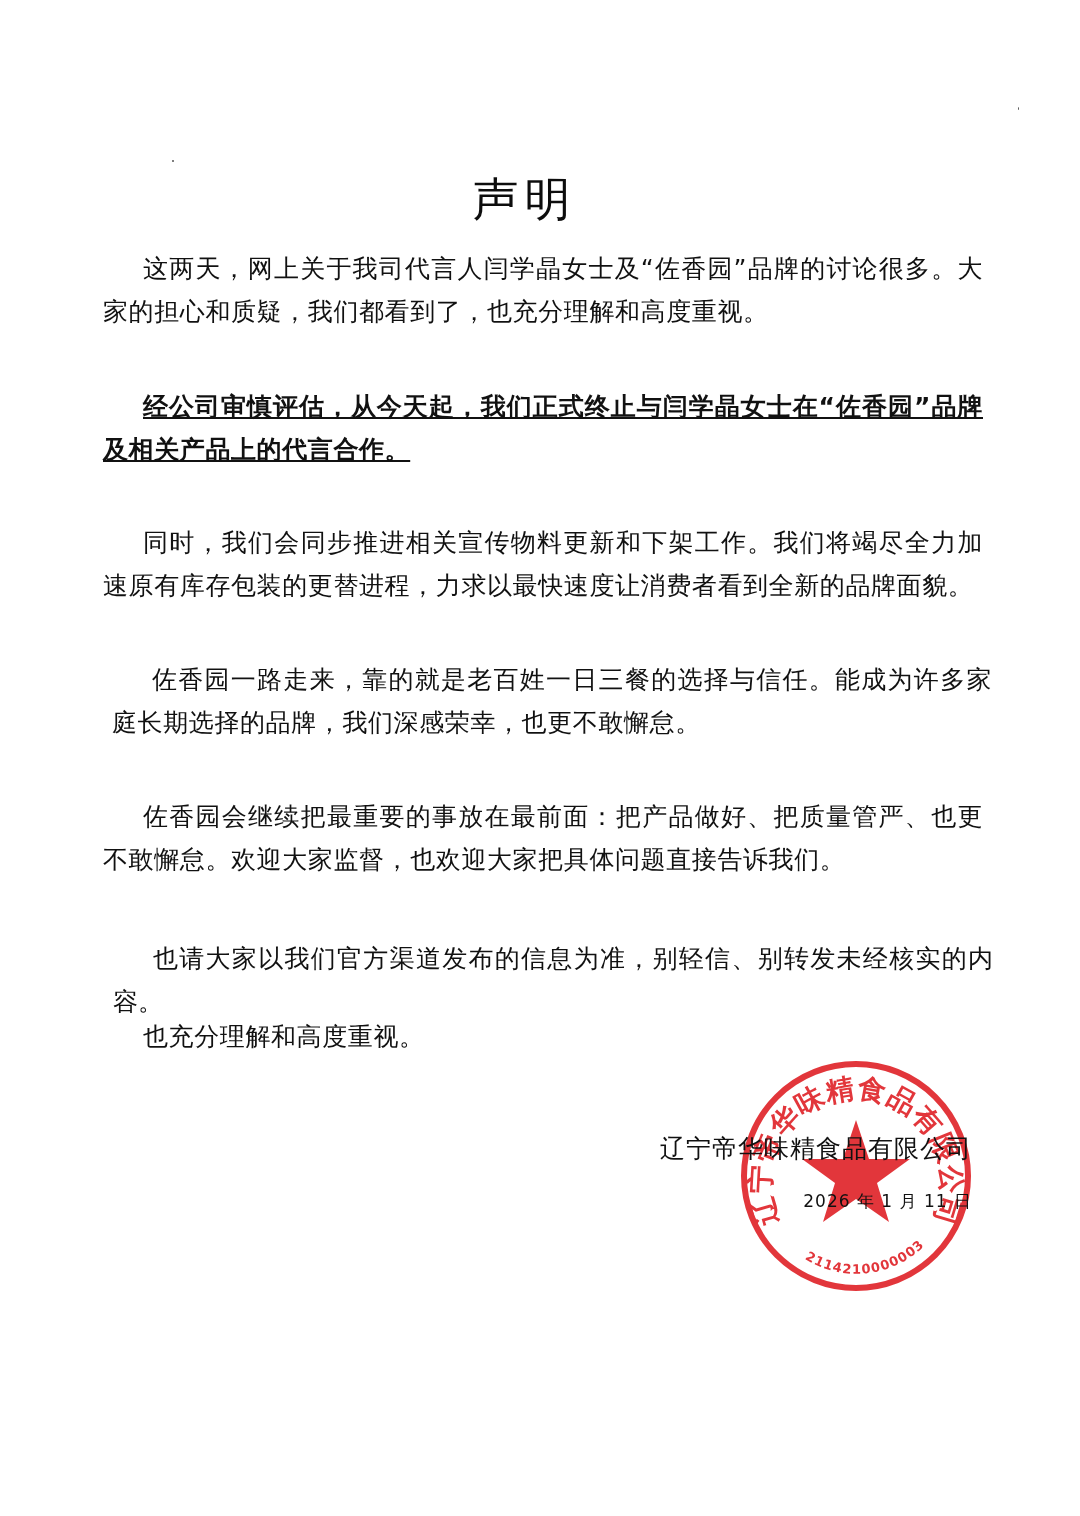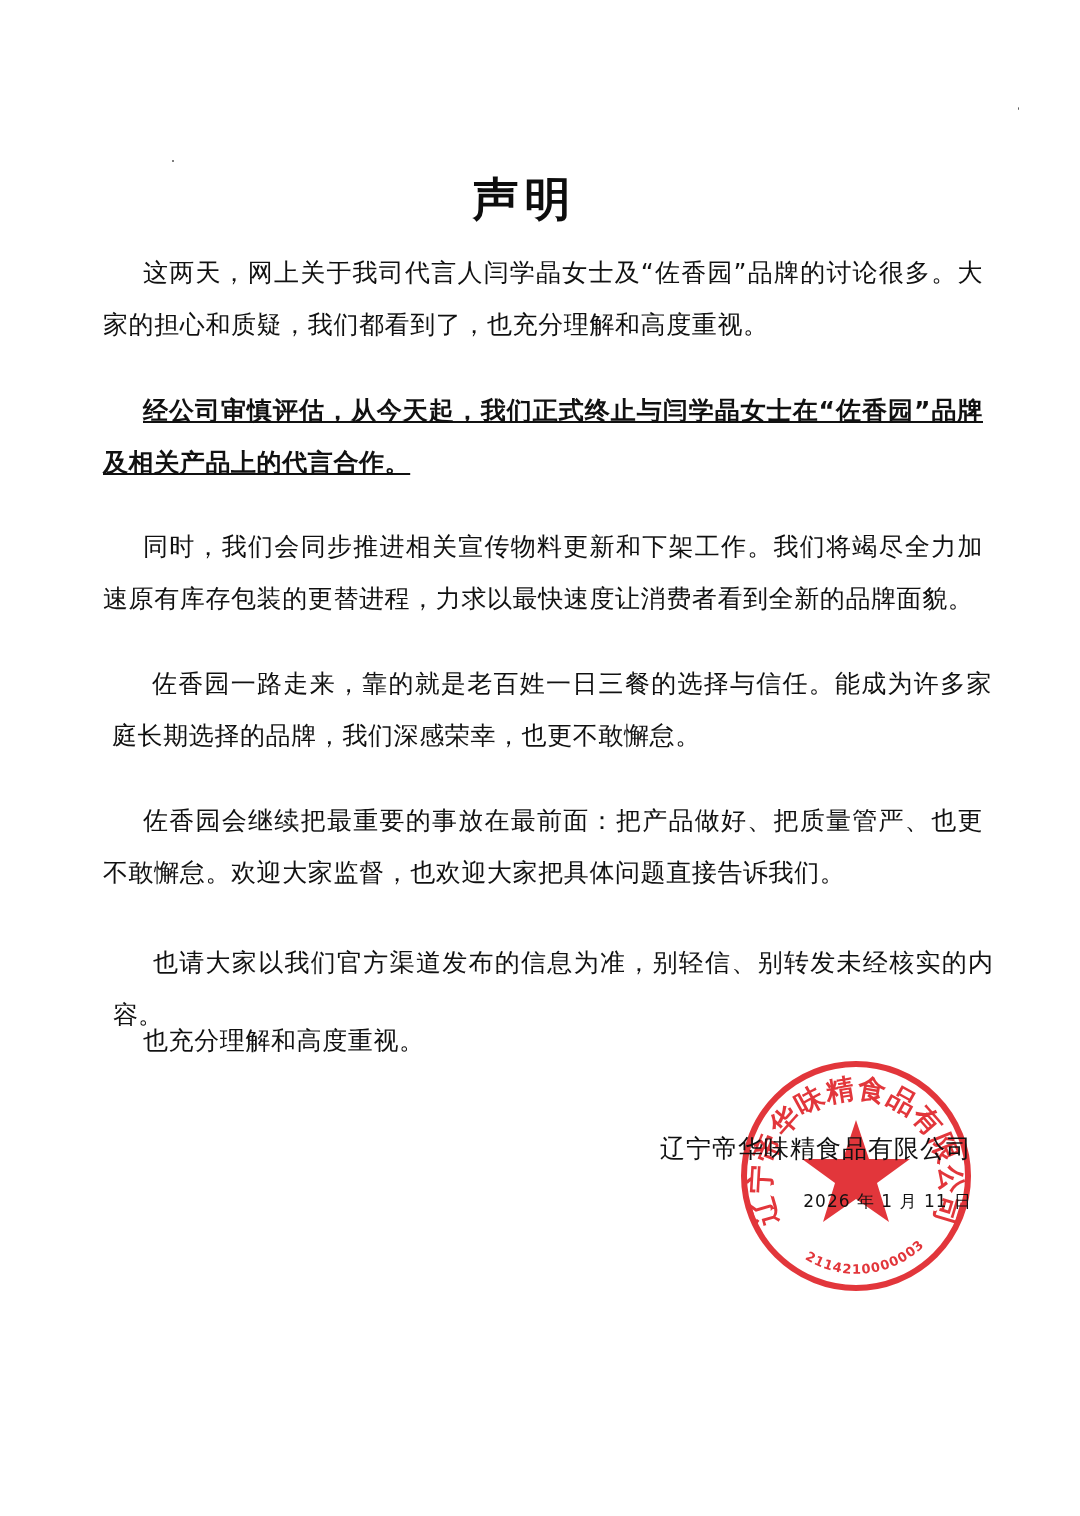--- a/index.html
+++ b/index.html
@@ -3,26 +3,26 @@
 <meta charset="utf-8">
 <style>
   html, body { margin: 0; padding: 0; background: #ffffff; }
   body {
     width: 1080px; height: 1516px; position: relative; overflow: hidden;
     font-family: "DejaVu Sans", "Liberation Sans", sans-serif;
     color: #111111;
   }
   .title {
     position: absolute; left: 0; width: 1049px; top: 138px;
-    text-align: center; font-size: 46px; font-weight: bold; letter-spacing: 6px;
+    text-align: center; font-size: 46px; font-weight: normal; letter-spacing: 6px;
     color: #0d0d0d;
   }
   .para {
     position: absolute; left: 103px; width: 880px;
-    font-size: 25px; line-height: 52px; color: #111;
+    font-size: 25px; line-height: 43px; color: #111;
     text-align: justify; text-align-last: left;
     text-indent: 40px; letter-spacing: 0.6px;
   }
   .para.bold { font-weight: bold; }
   .para.noindent-fit { letter-spacing: 0; }
   .signature {
     position: absolute; right: 108px; top: 1132px;
     font-size: 25px; letter-spacing: 1px; color: #111; z-index: 3;
   }
   .date {

